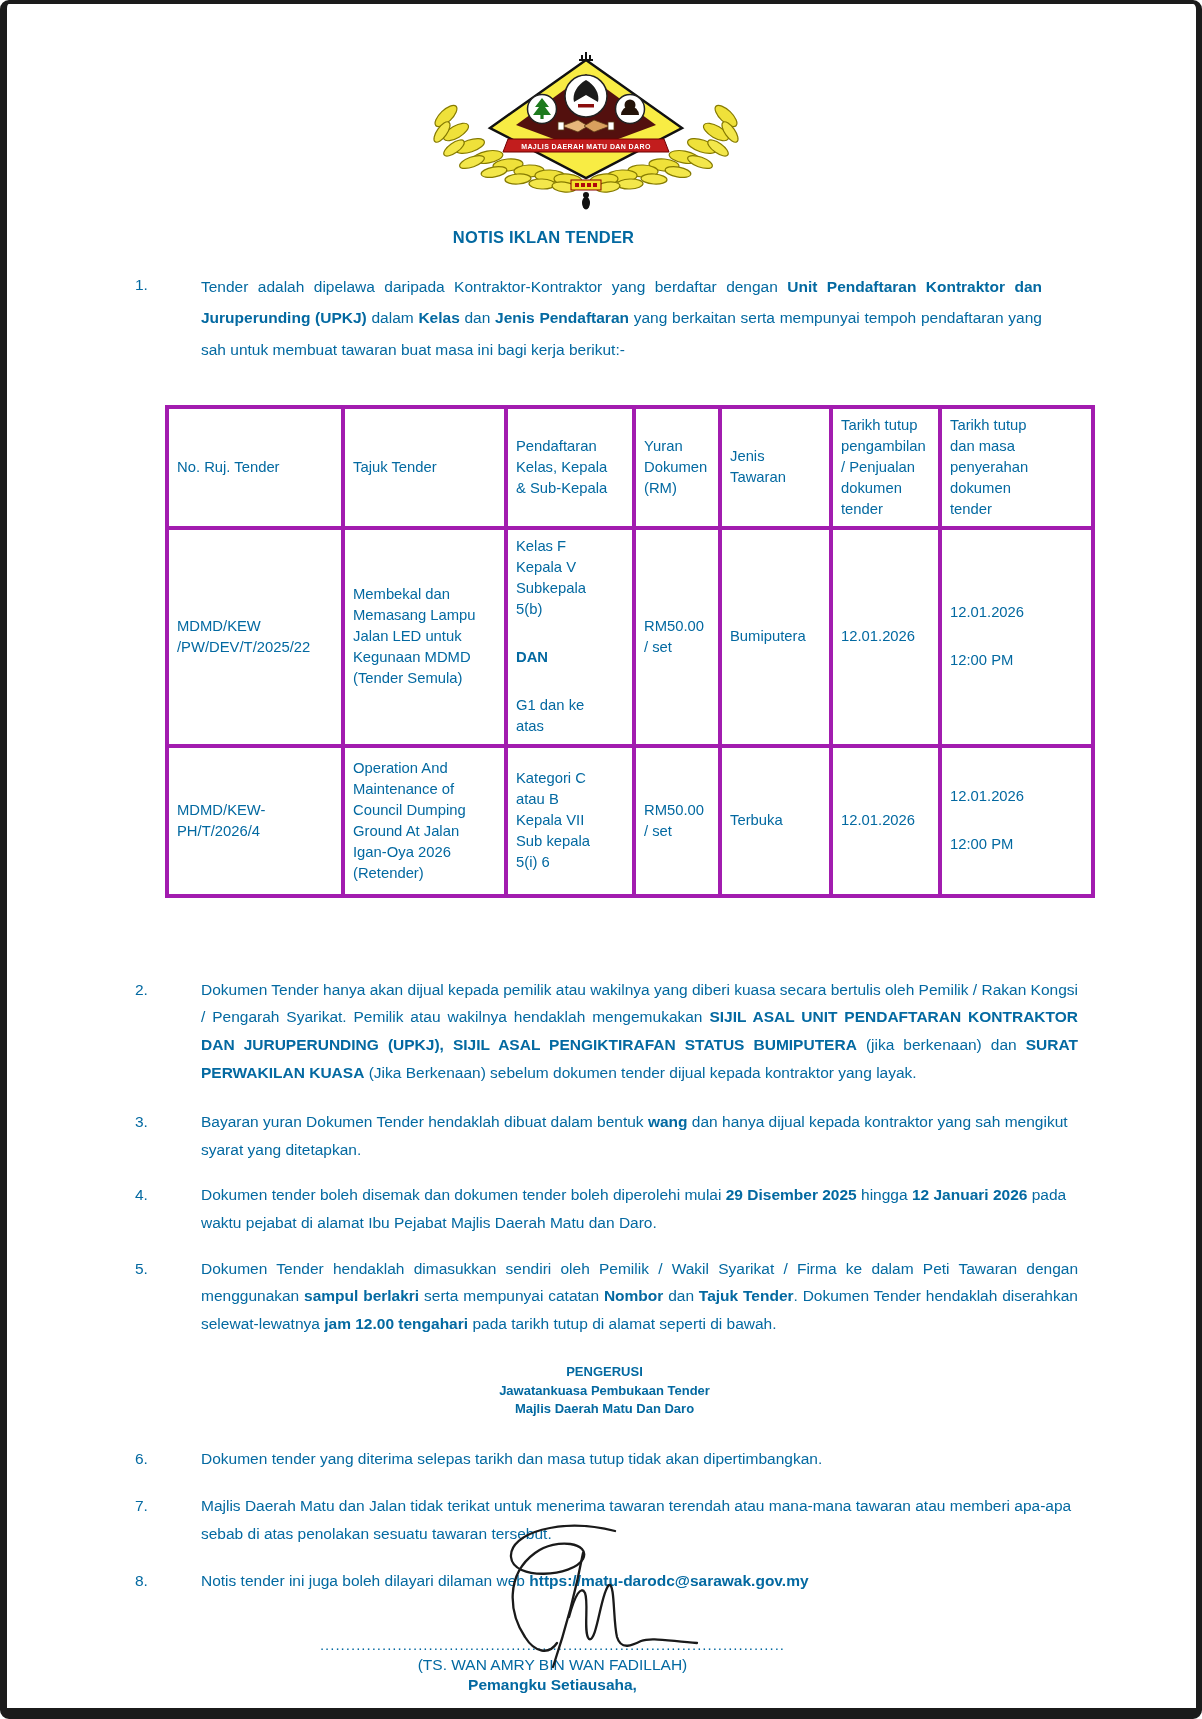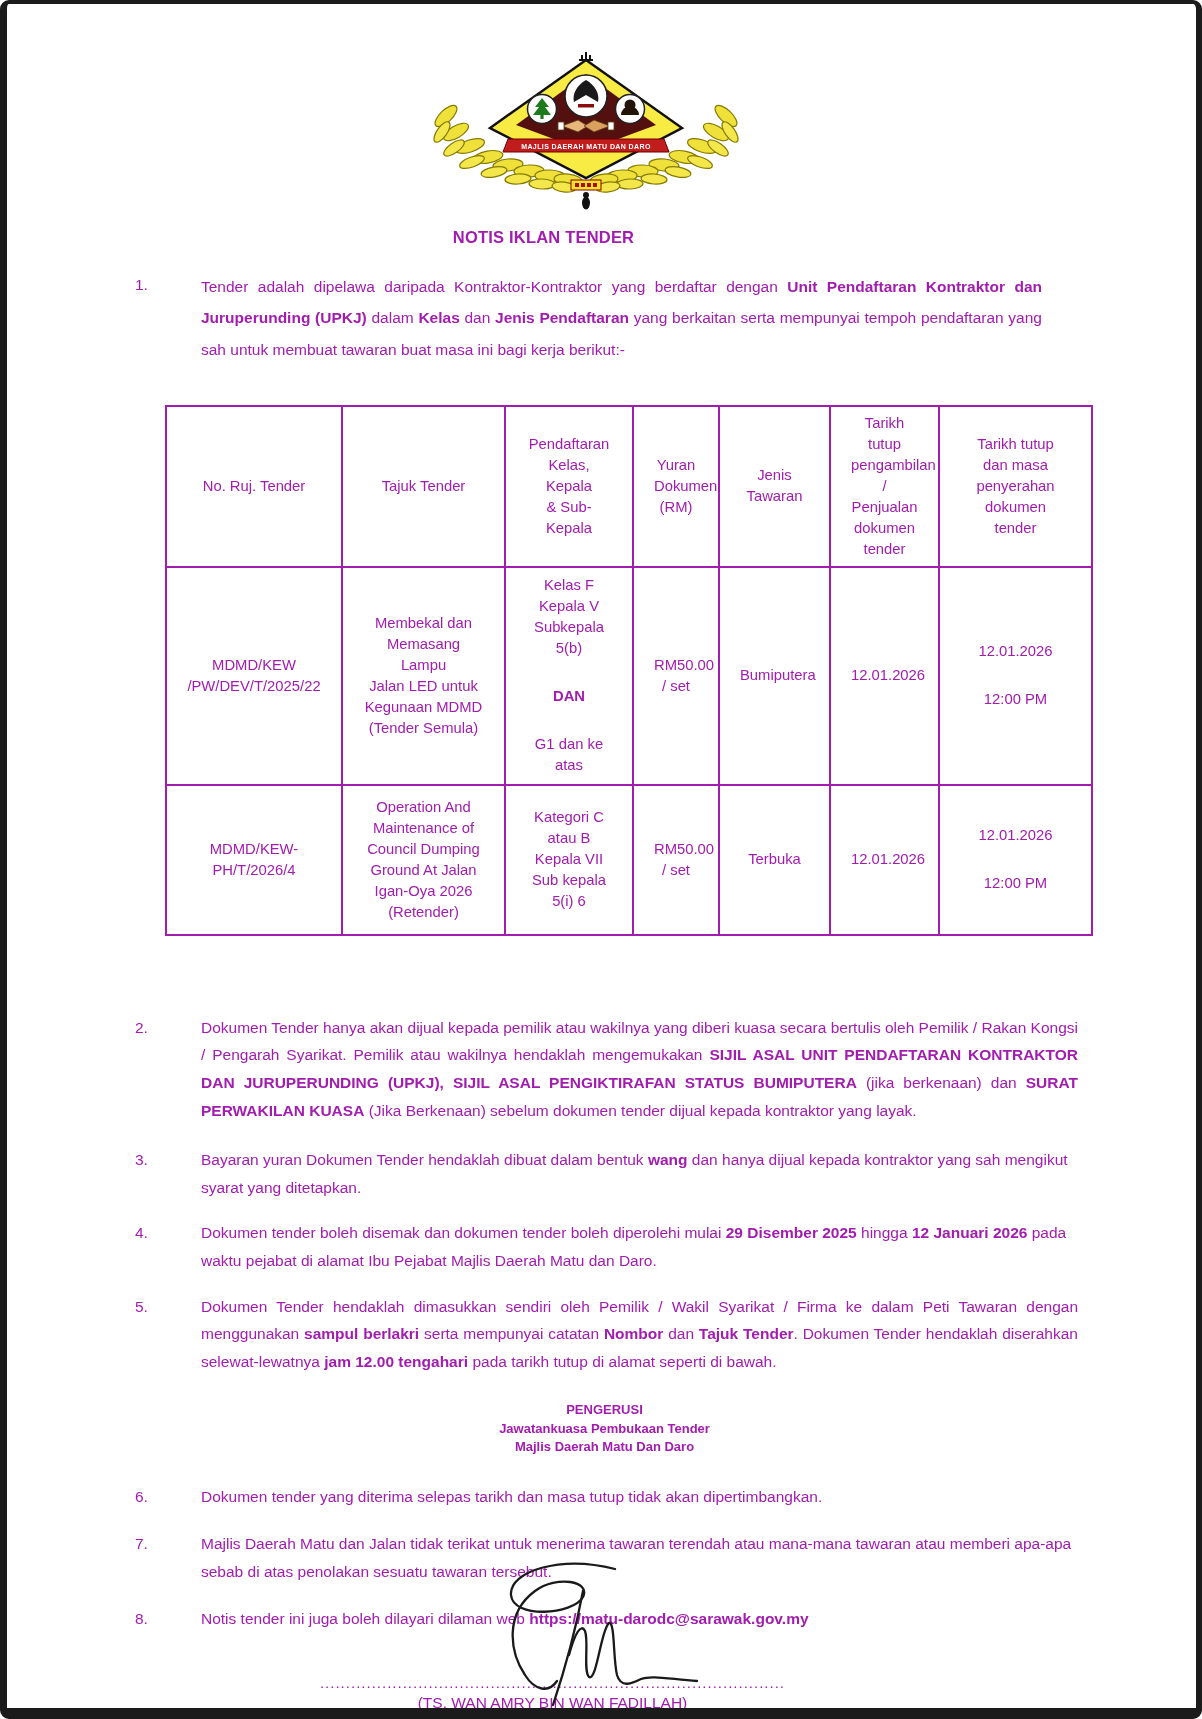--- a/index.html
+++ b/index.html
@@ -1,18 +1,18 @@
 <!DOCTYPE html>
 <html><head>
 <meta charset="utf-8">
 <style>
   html,body{margin:0;padding:0;background:#ffffff;}
   .page{
     width:1202px;height:1719px;box-sizing:border-box;position:relative;
-    background:#fff;color:#a21caf;
+    background:#fff;color:#0369a1;
     border-style:solid;border-color:#1b1b1b;border-width:4px 6px 11px 7px;border-radius:9px;
     font-family:"Liberation Sans","DejaVu Sans",sans-serif;
     overflow:hidden;
   }
   .content{padding:0 118px 0 128px;}
   .logo-wrap{text-align:center;padding-top:48px;position:relative;left:-16px;}
   .doc-title{
     margin:14px 0 0 0;font-size:16.5px;font-weight:700;text-align:center;
     position:relative;left:-58px;letter-spacing:.2px;
   }
@@ -21,22 +21,22 @@
   .para .ptext{flex:1;margin-left:28px;}
   .para-1{margin-top:24px;}
   .para-1 .ptext{line-height:2.02;margin-right:36px;}
   .b{font-weight:700;}
   
   .tender-table{
     border-collapse:collapse;margin:40px 0 0 30px;width:926px;
     font-size:14.8px;line-height:1.42;table-layout:fixed;
   }
   .tender-table th,.tender-table td{
-    border:2px solid #a21caf;text-align:center;vertical-align:middle;
-    white-space:pre-line;padding:6px 20px;font-weight:400;
+    border:4px solid #a21caf;text-align:left;vertical-align:middle;
+    white-space:pre-line;padding:6px 8px;font-weight:400;
   }
   .tender-table thead tr{height:112px;}
   .row-1{height:218px;}
   .row-2{height:150px;}
   .cell-runs span{display:block;white-space:pre-line;}
   .cell-runs span + span{margin-top:27px;}
   .col-serah{line-height:1.6;}
   
   .para-2{margin-top:78px;}
   .para-3{margin-top:22px;}

